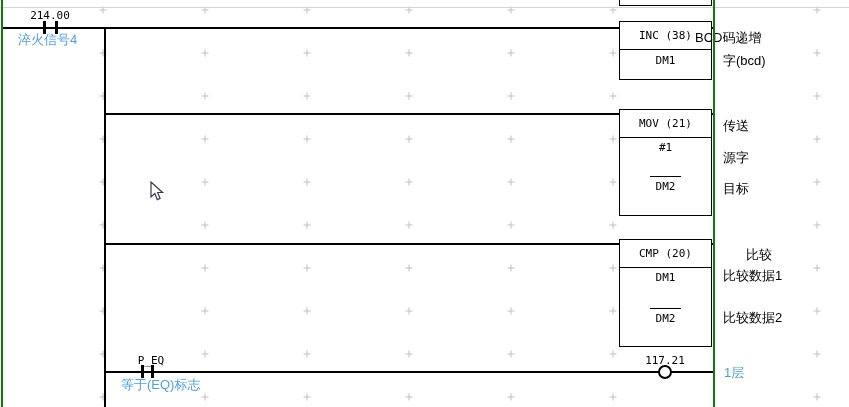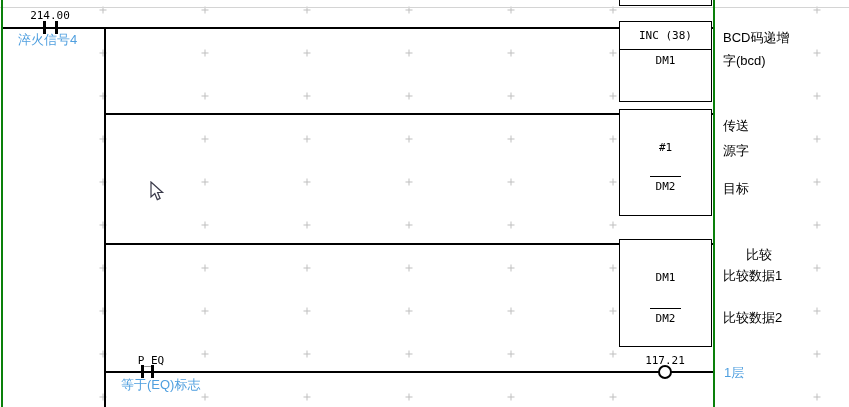--- a/index.html
+++ b/index.html
@@ -131,38 +131,40 @@
   <div class="wire" style="left:711px;top:113px;width:4px;height:2px"></div>
   <div class="wire" style="left:711px;top:243px;width:4px;height:2px"></div>
 
   <div>
     <div class="mono" style="left:20px;top:9px;width:60px">214.00</div>
     <div class="bar" style="left:43px;top:21px"></div>
     <div class="bar" style="left:55px;top:21px"></div>
     <div class="blue" style="left:18px;top:33px">淬火信号4</div>
   </div>
 
-  <div class="fb" style="top:21px;height:81px">
+  <div class="fb" style="top:21px;height:59px">
     <div class="fb-title">INC (38)</div>
     <div class="fb-op" style="top:32px">DM1</div>
   </div>
-  <div class="cjk" style="left:723px;top:31px">BCD码递增</div>
+  <div class="cjk" style="left:695px;top:31px">BCD码递增</div>
   <div class="cjk" style="left:723px;top:54px">字(bcd)</div>
 
   <div class="fb" style="top:109px;height:107px">
+    <div class="fb-title">MOV (21)</div>
     <div class="fb-op" style="top:31px">#1</div>
     <div class="fb-op" style="top:66px">
       <span class="ol">DM2</span>
     </div>
   </div>
   <div class="cjk" style="left:723px;top:119px">传送</div>
-  <div class="cjk" style="left:723px;top:144px">源字</div>
+  <div class="cjk" style="left:723px;top:151px">源字</div>
   <div class="cjk" style="left:723px;top:182px">目标</div>
 
   <div class="fb" style="top:239px;height:108px">
+    <div class="fb-title">CMP (20)</div>
     <div class="fb-op" style="top:31px">DM1</div>
     <div class="fb-op" style="top:68px">
       <span class="ol">DM2</span>
     </div>
   </div>
   <div class="cjk" style="left:746px;top:248px">比较</div>
   <div class="cjk" style="left:723px;top:269px">比较数据1</div>
   <div class="cjk" style="left:723px;top:311px">比较数据2</div>
 
   <div>

